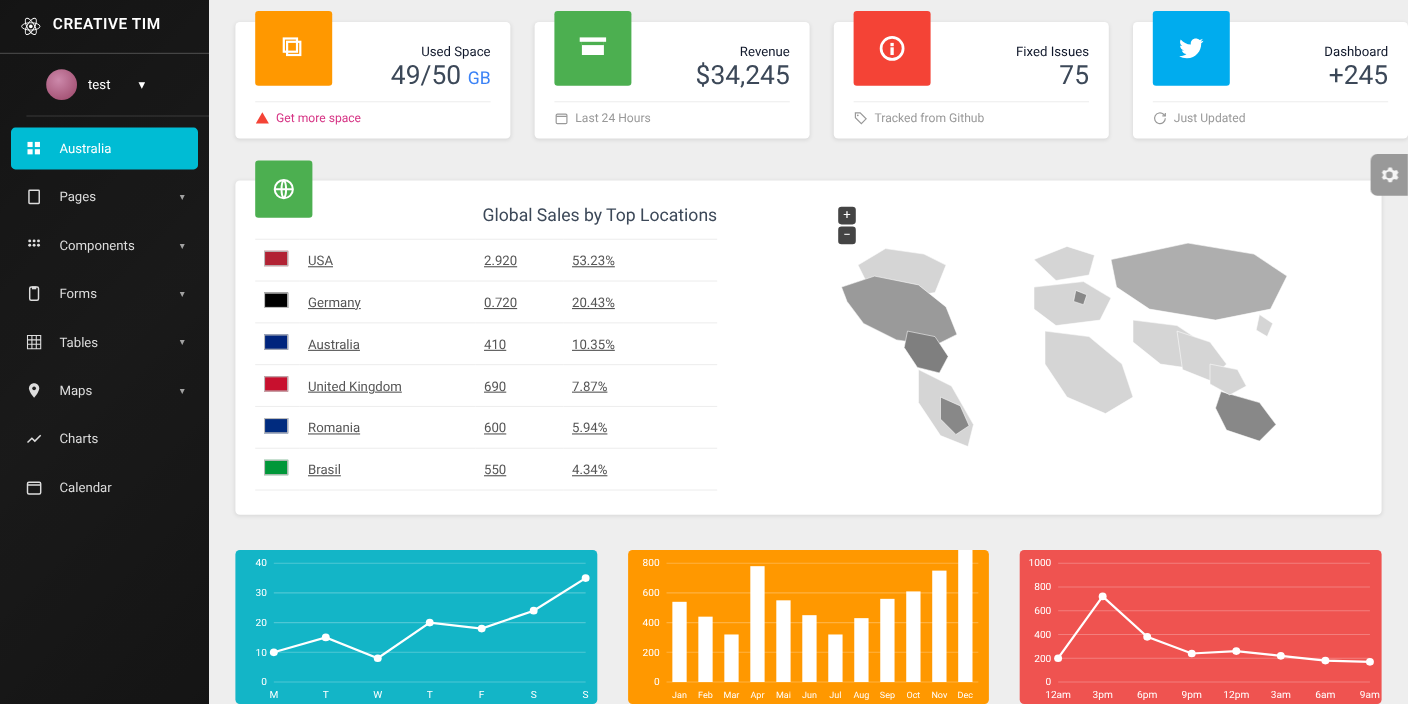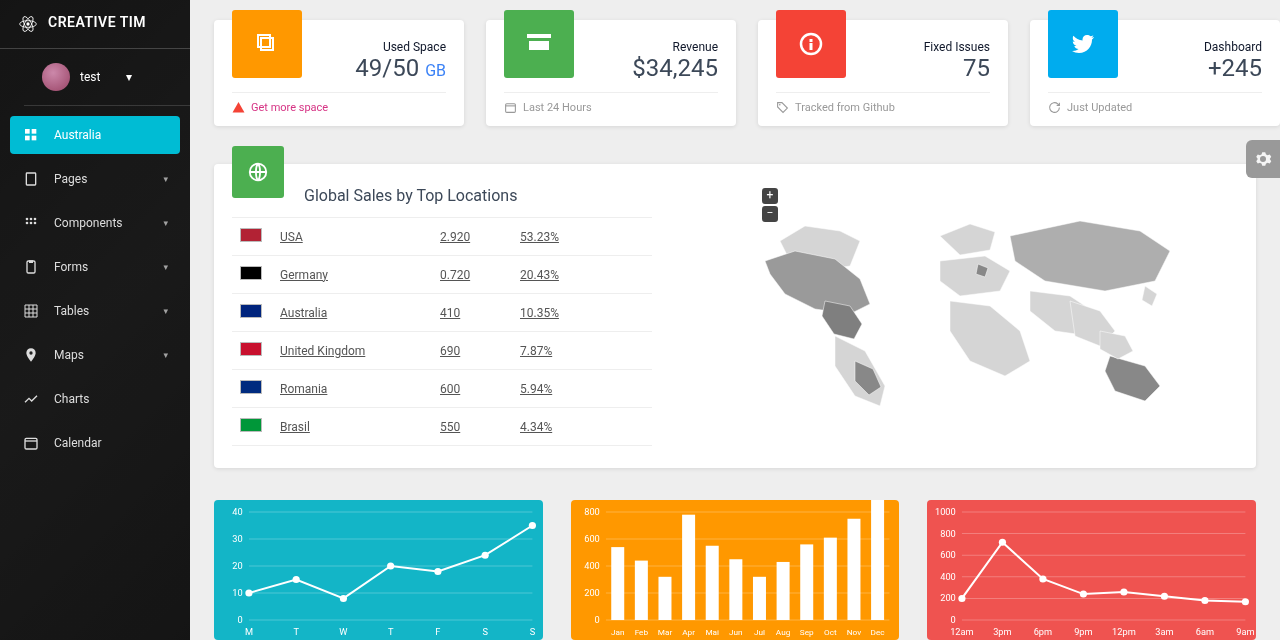--- a/index.html
+++ b/index.html
@@ -29,21 +29,21 @@
 .card .body { text-align:right; padding-top:5px; padding-bottom:10px;}
 .card .body .label { font-size:12px; color:#0f172a; }
 .card .body .value { font-size:24px; color:#3c4858; }
 .card .body .value small { font-size:16px; color:#3b82f6; }
 .card .footer { border-top:1px solid #eee; padding-top:8px; font-size:11px; color:#999; display:flex; align-items:flex-end; gap:6px; }
 .card .footer.warn a { color:#d63384; text-decoration:none; }
 .fico { width:13px; height:13px; }
 
 .panel { background:#fff; border-radius:4px; box-shadow:0 1px 4px rgba(0,0,0,0.1); margin-top:38px; padding:16px 18px 22px; position:relative; display:flex; }
 .panel-icon { position:absolute; left:18px; top:-18px; width:52px; height:52px; border-radius:3px; display:flex; align-items:center; justify-content:center; }
-.panel-title { margin-left:72px; font-size:16px; color:#3c4858; padding-top:6px; padding-bottom:12px; }
+.panel-title { margin-left:72px; font-size:16px; color:#3c4858; padding-top:6px; padding-bottom:12px;text-align:right; }
 .panel-left { width:420px; }
 .sales-table { width:100%; border-collapse:collapse; font-size:12px; color:#555;text-decoration:underline; }
 .sales-table td { padding:10px 8px; border-bottom:1px solid #eee; }
 .sales-table tr:first-child td { border-top:1px solid #eee; }
 .flag { width:22px; height:14px; display:inline-block; background:#ccc; border:1px solid #bbb; }
 .panel-right { flex:1; position:relative; display:flex; align-items:center; justify-content:center; padding-left:40px;}
 .zoom-btns { position:absolute; left:110px; top:8px; }
 .zoom-btns div { width:16px; height:16px; background:#444; color:#fff; font-size:12px; line-height:14px; text-align:center; border-radius:3px; margin-bottom:2px; cursor:pointer;}
 .worldmap svg { opacity:1; }
 

